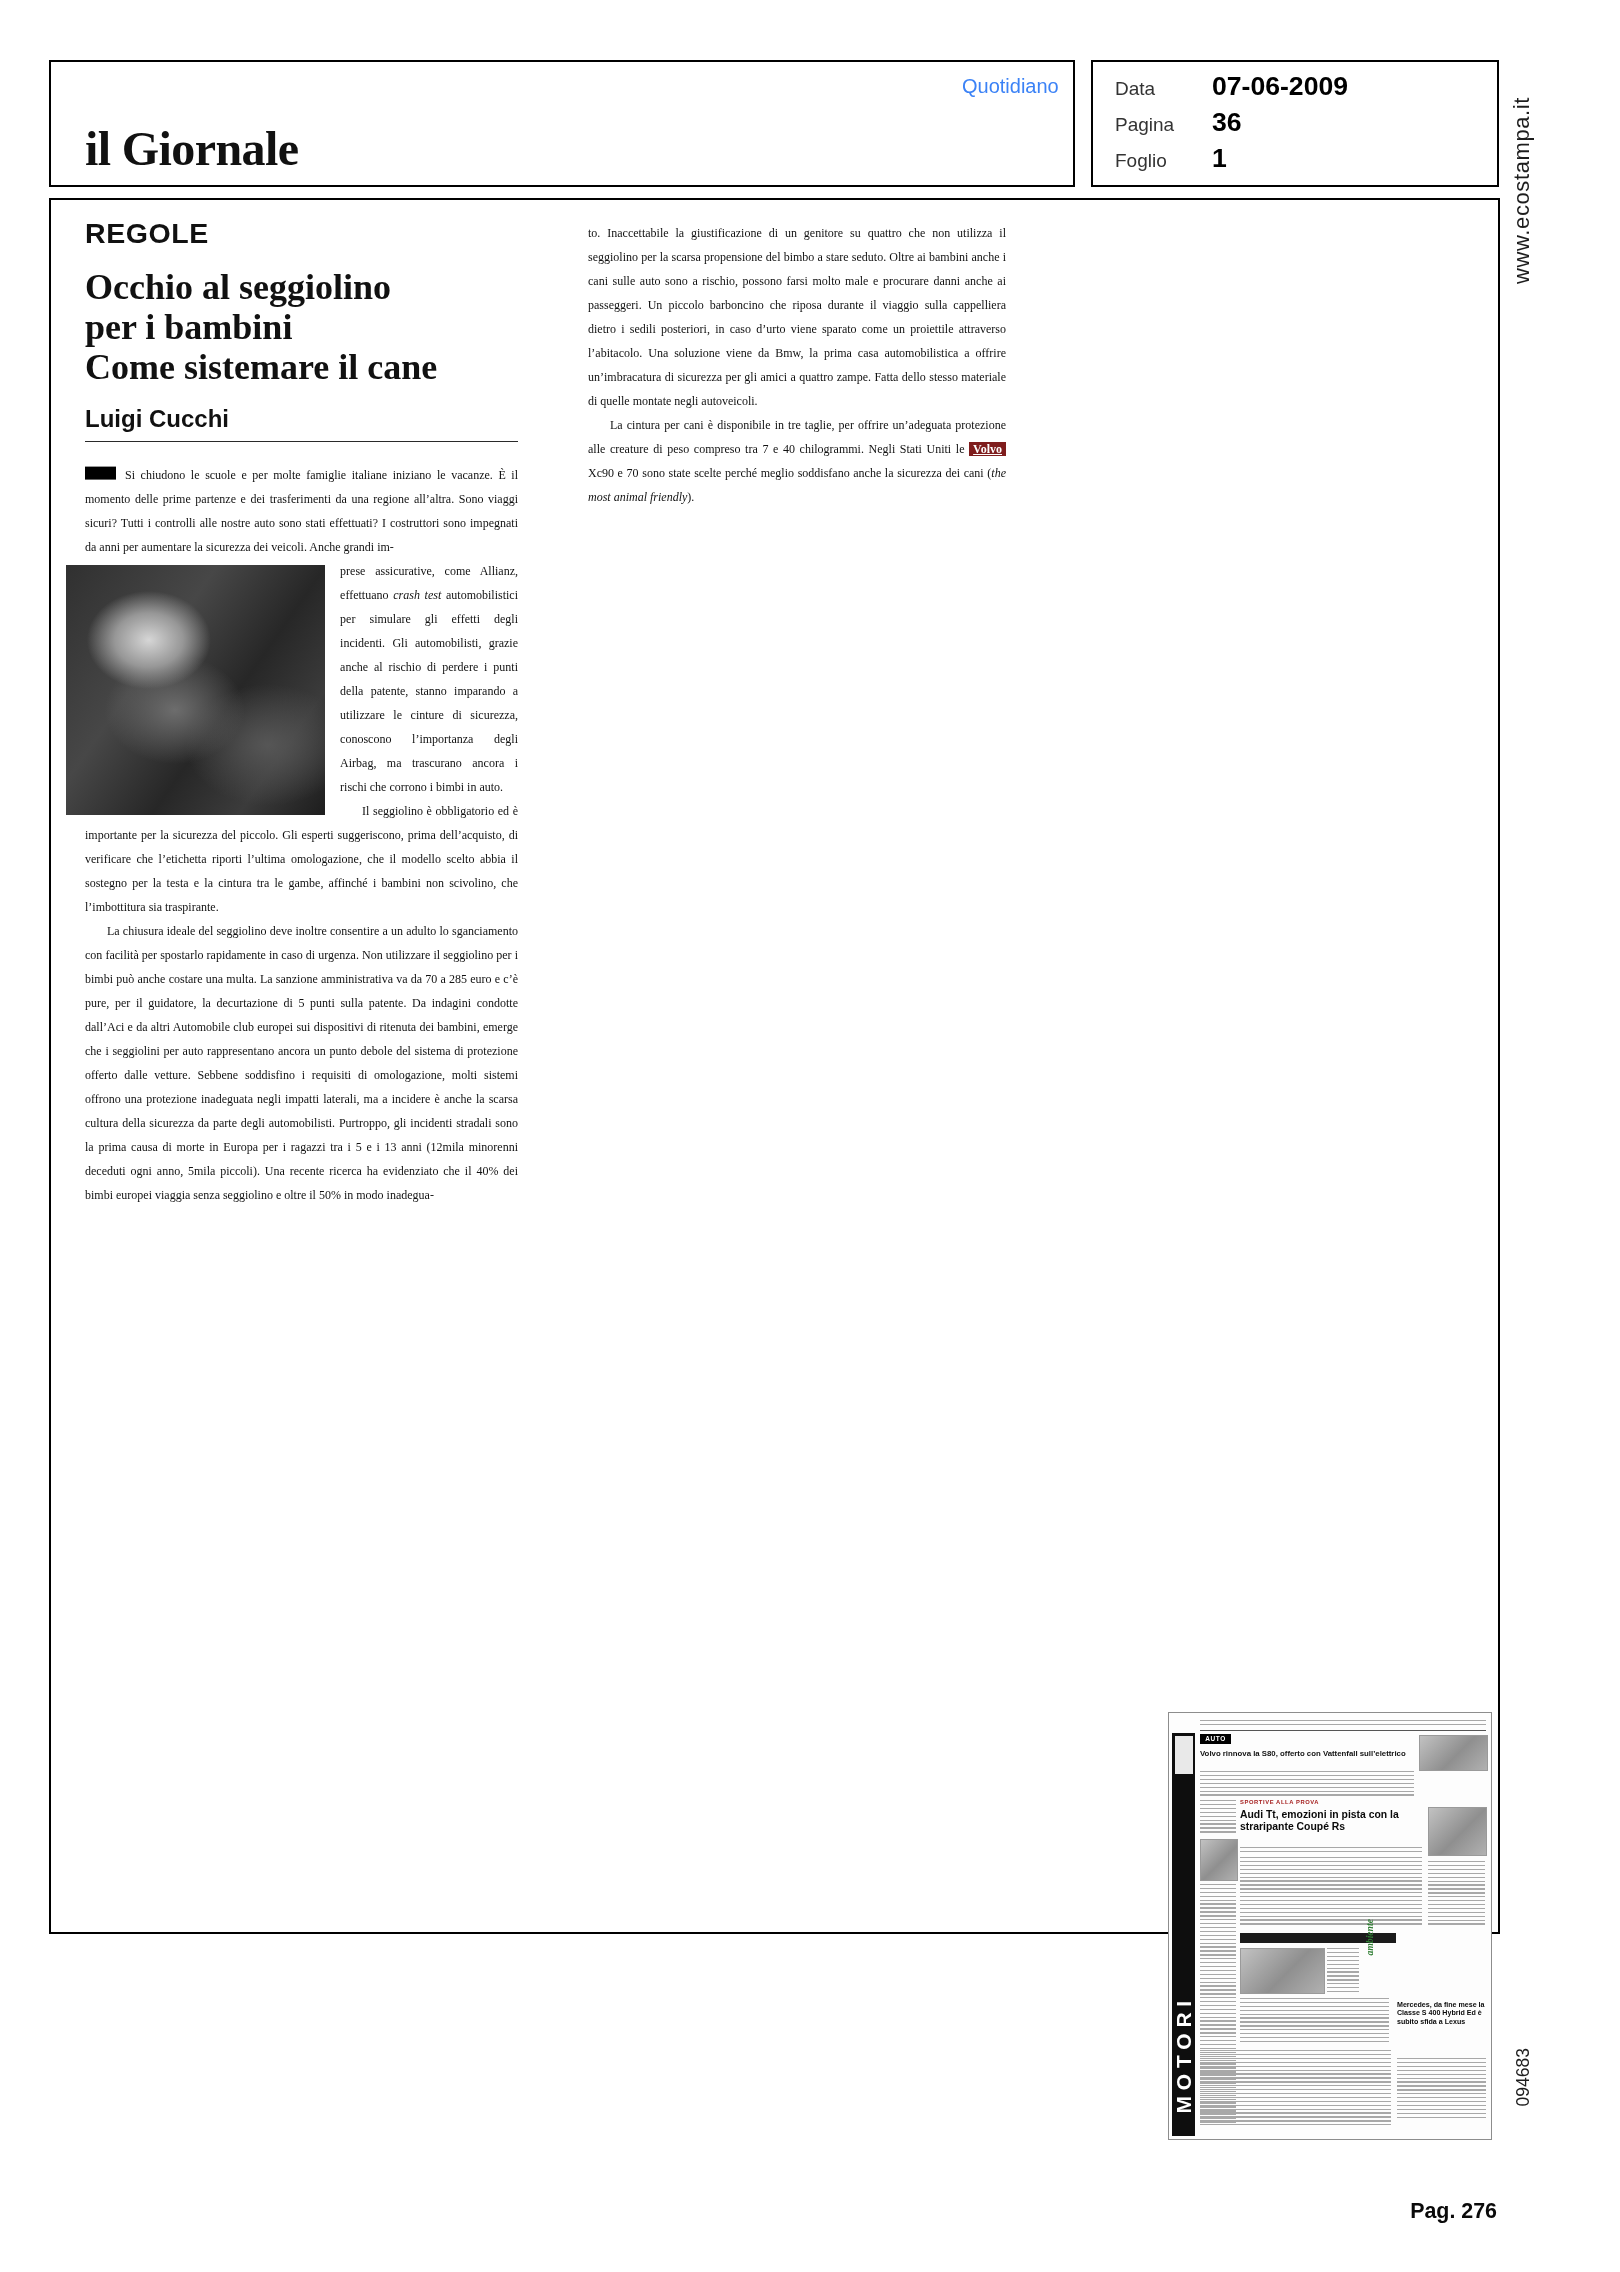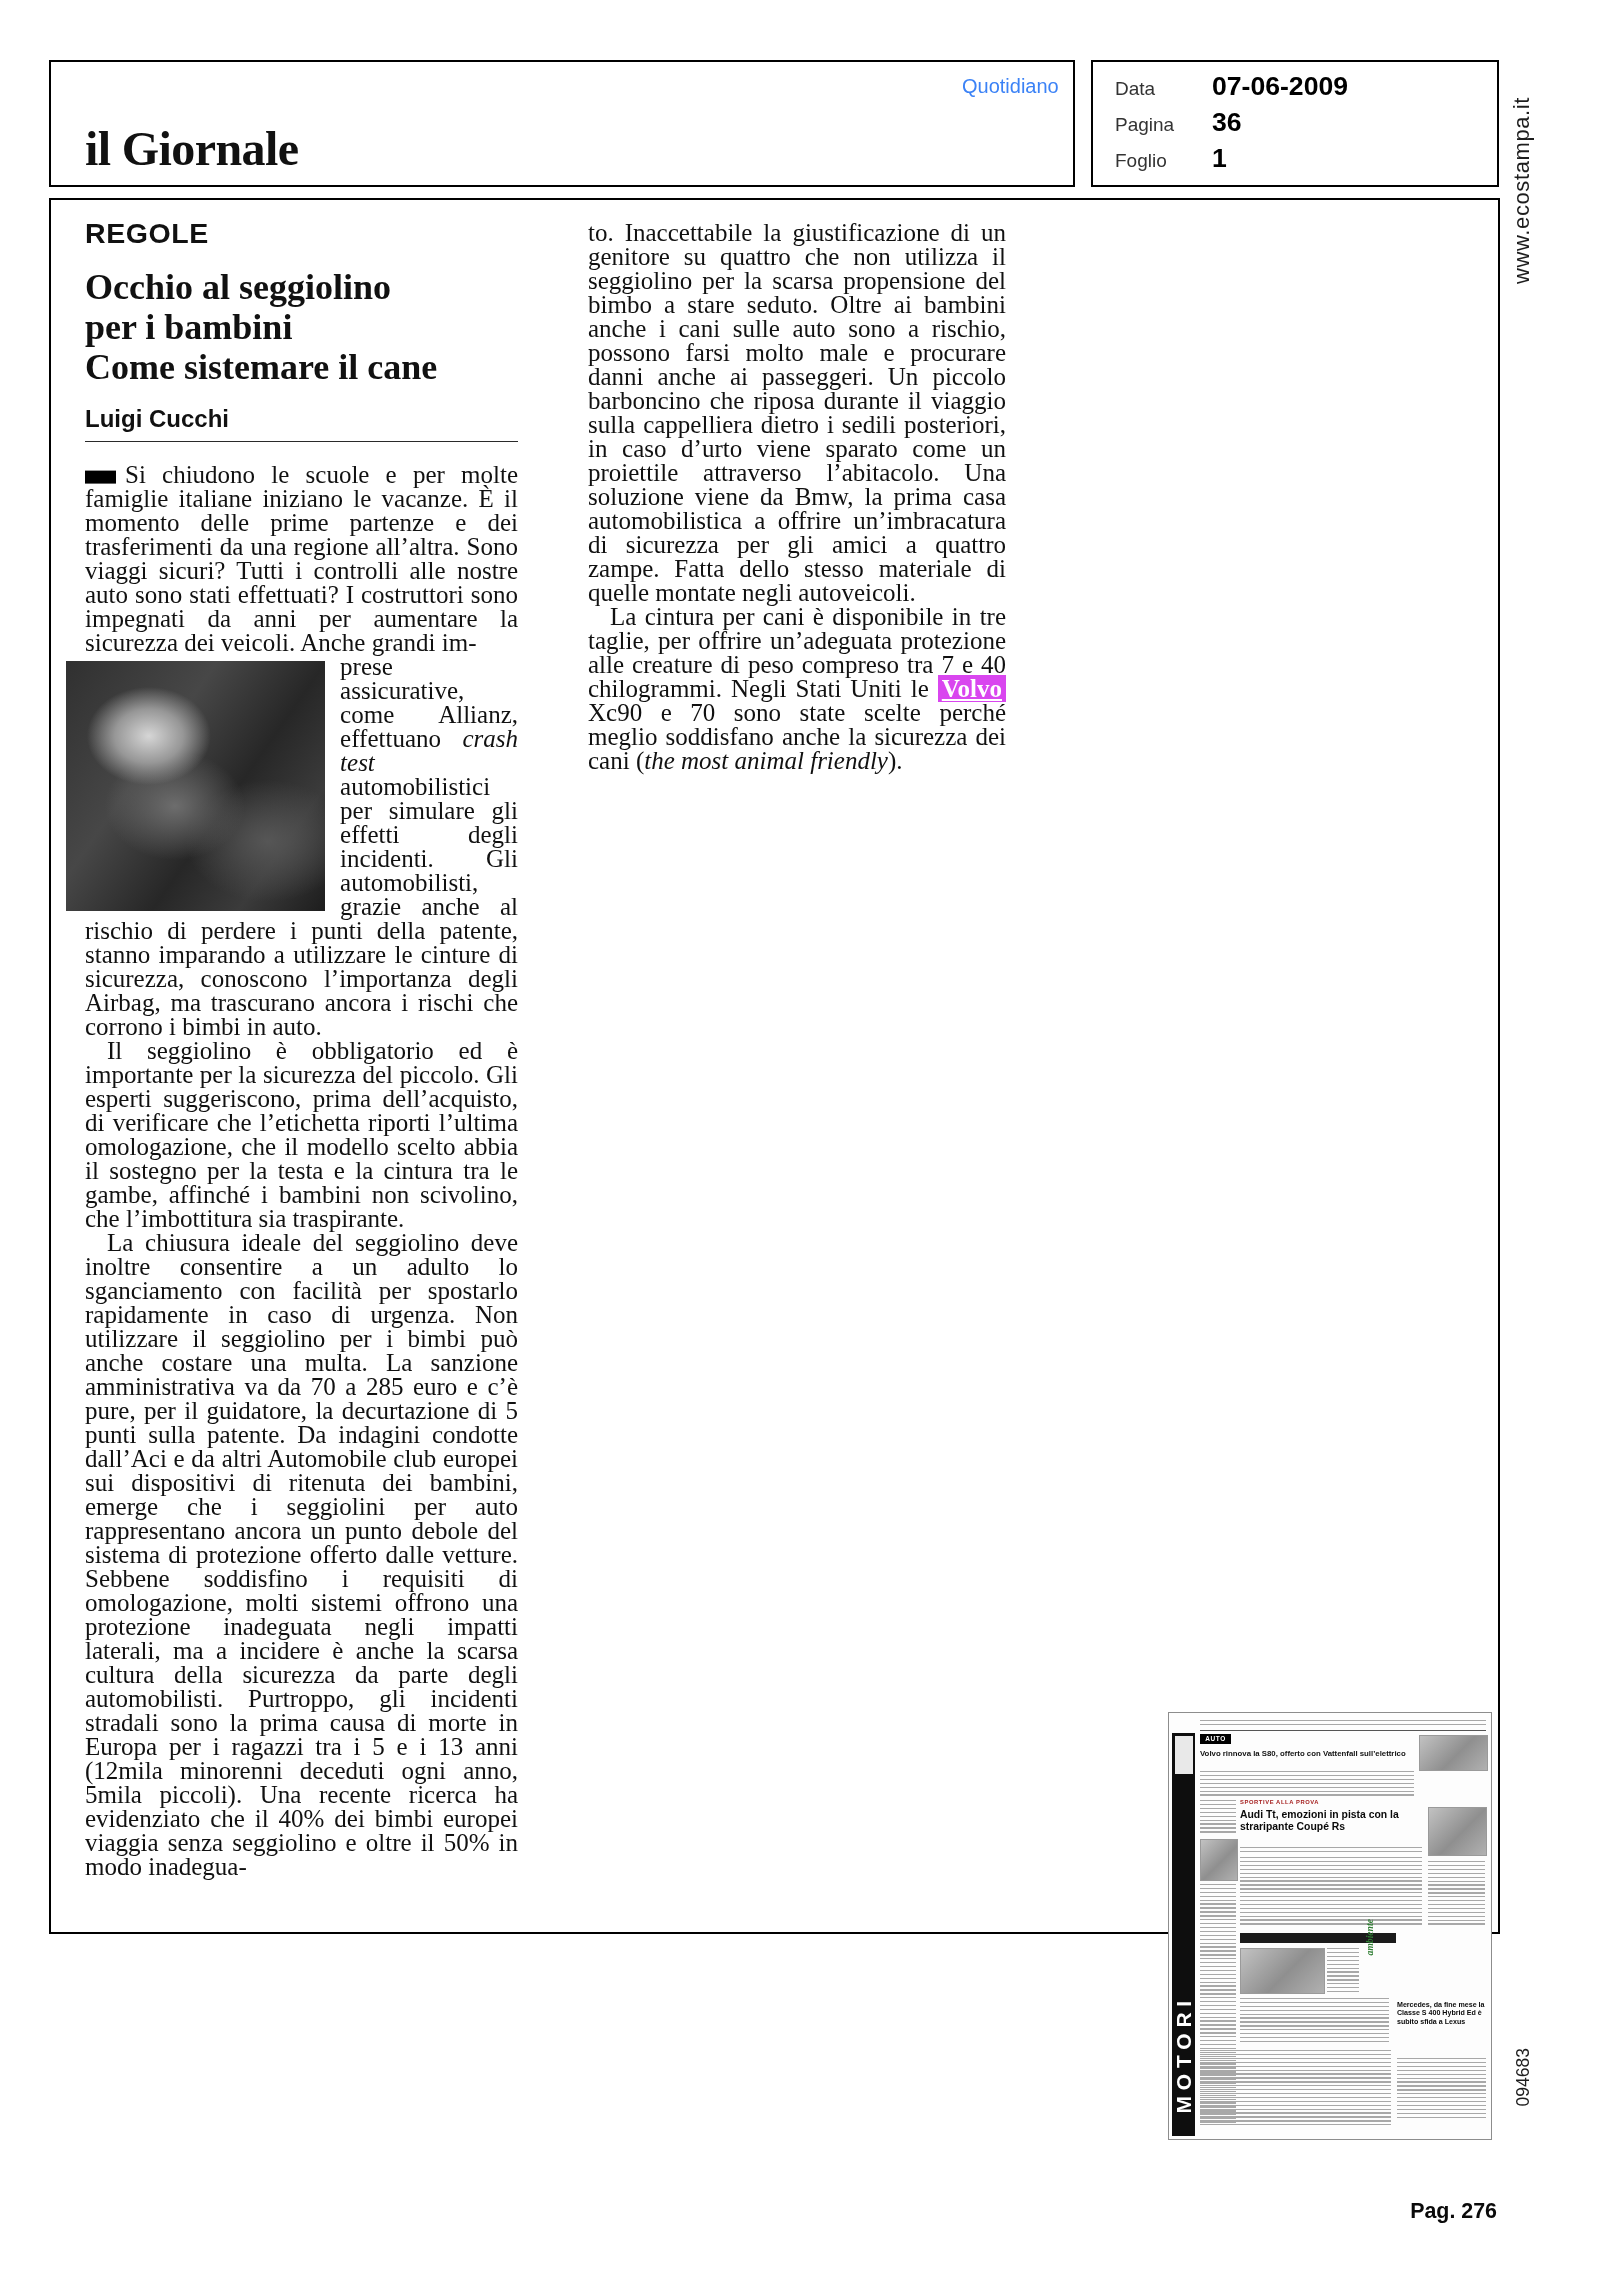--- a/index.html
+++ b/index.html
@@ -27,26 +27,26 @@
   .col1{position:absolute;left:34px;top:17px;width:433px;}
   .col2{position:absolute;left:537px;top:21px;width:418px;}
 
   .kicker{font-family:"Liberation Sans",sans-serif;font-weight:bold;font-size:28.5px;
           letter-spacing:0.6px;margin-bottom:17px;}
   .headline{font-family:"Liberation Serif",serif;font-weight:bold;font-size:36px;
             line-height:40px;white-space:pre-line;margin-bottom:18px;}
   .byline{font-family:"Liberation Sans",sans-serif;font-weight:bold;font-size:24px;
           padding-bottom:7.8px;border-bottom:1.9px solid #2a2a2a;margin-bottom:21px;}
 
-  .body-p{margin:0;font-size:25px;line-height:24px;text-align:justify;hyphens:auto;}
+  .body-p{margin:0;font-size:12px;line-height:24px;text-align:justify;hyphens:auto;}
   .indent{text-indent:22px;}
   .lead-mark{display:inline-block;width:31px;height:13px;background:#000;
              margin-right:9px;transform:translateY(0.6px);}
   .it{font-style:italic;}
-  .kw{background:#d946ef;color:#fff;font-weight:bold;padding:0 4px;text-decoration:underline;}
+  .kw{background:#7f1d1d;color:#fff;font-weight:bold;padding:0 4px;text-decoration:underline;}
 
   .photo{float:left;width:259px;height:250px;margin:6.5px 15.6px 3.9px -19.5px;
          background:
            radial-gradient(ellipse 62px 49px at 32% 30%, #d6d6d6, #979797 55%, rgba(0,0,0,0) 100%),
            radial-gradient(ellipse 97px 75px at 42% 58%, #6d6d6d, rgba(0,0,0,0) 72%),
            radial-gradient(ellipse 110px 81px at 78% 72%, #565656, rgba(0,0,0,0) 75%),
            linear-gradient(125deg, #303030, #474747 35%, #272727 60%, #3b3b3b 80%, #1d1d1d);}
 
   
   .thumb{position:absolute;left:1117px;top:1512px;width:324px;height:428px;

